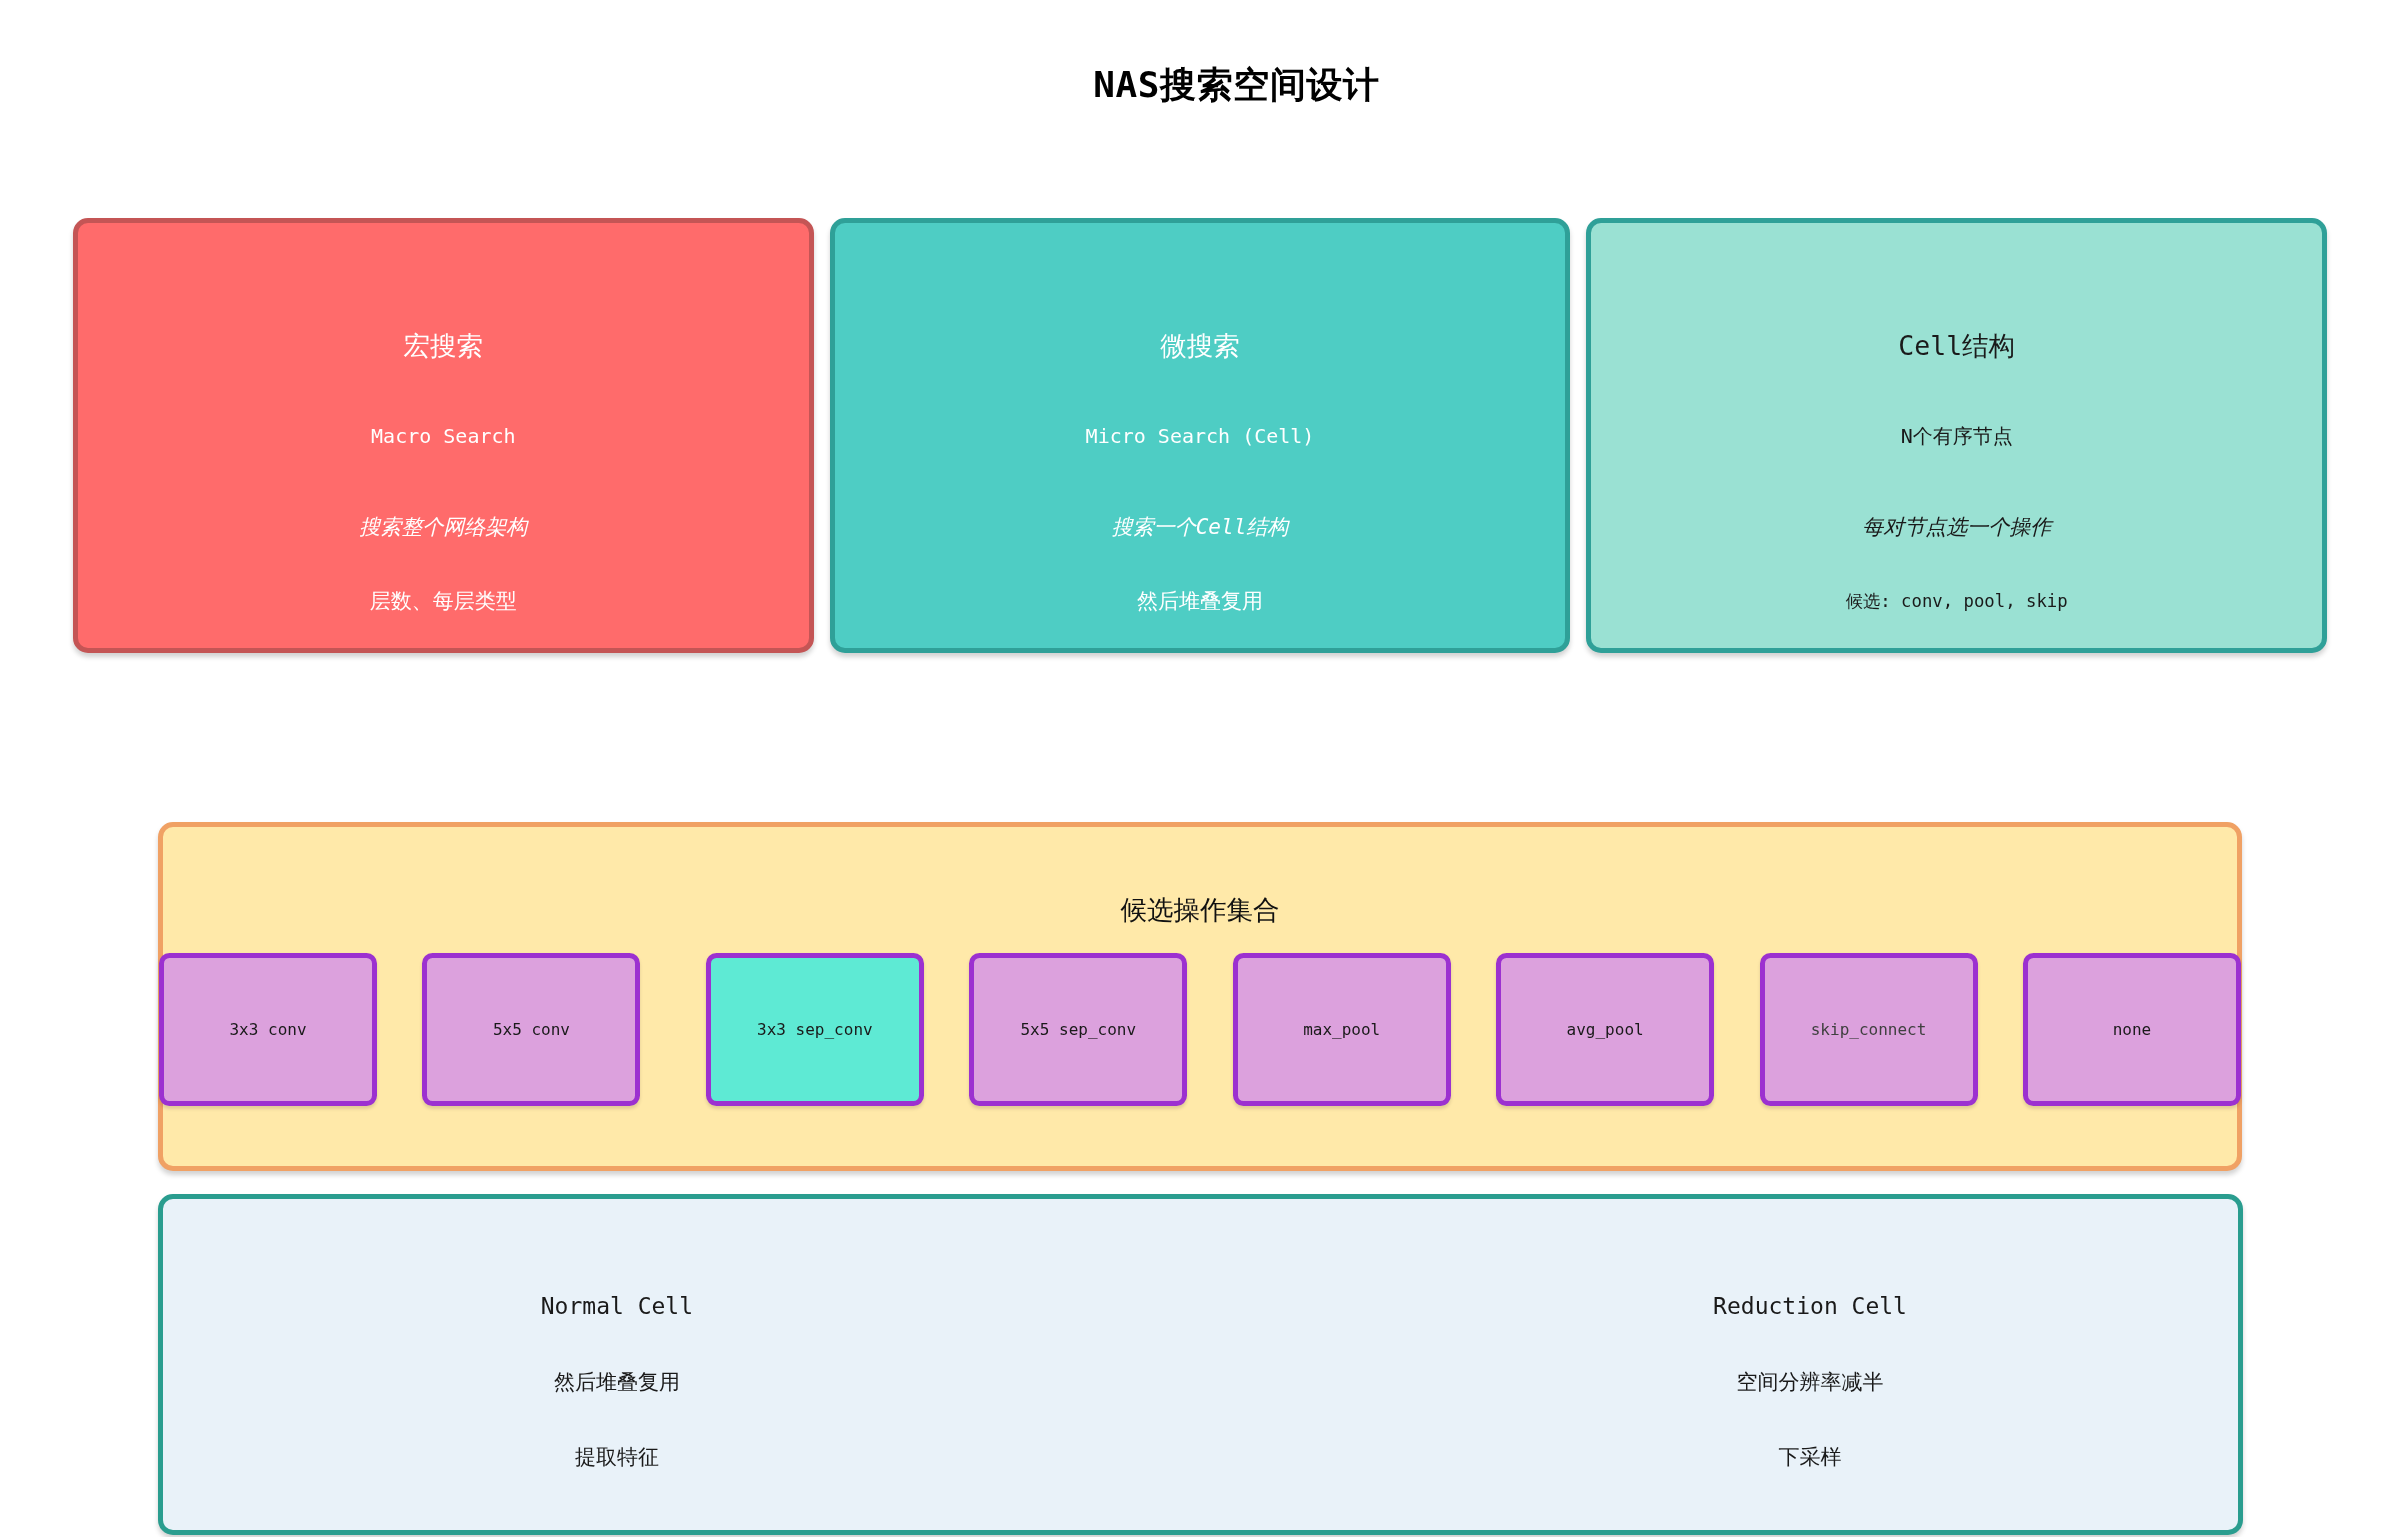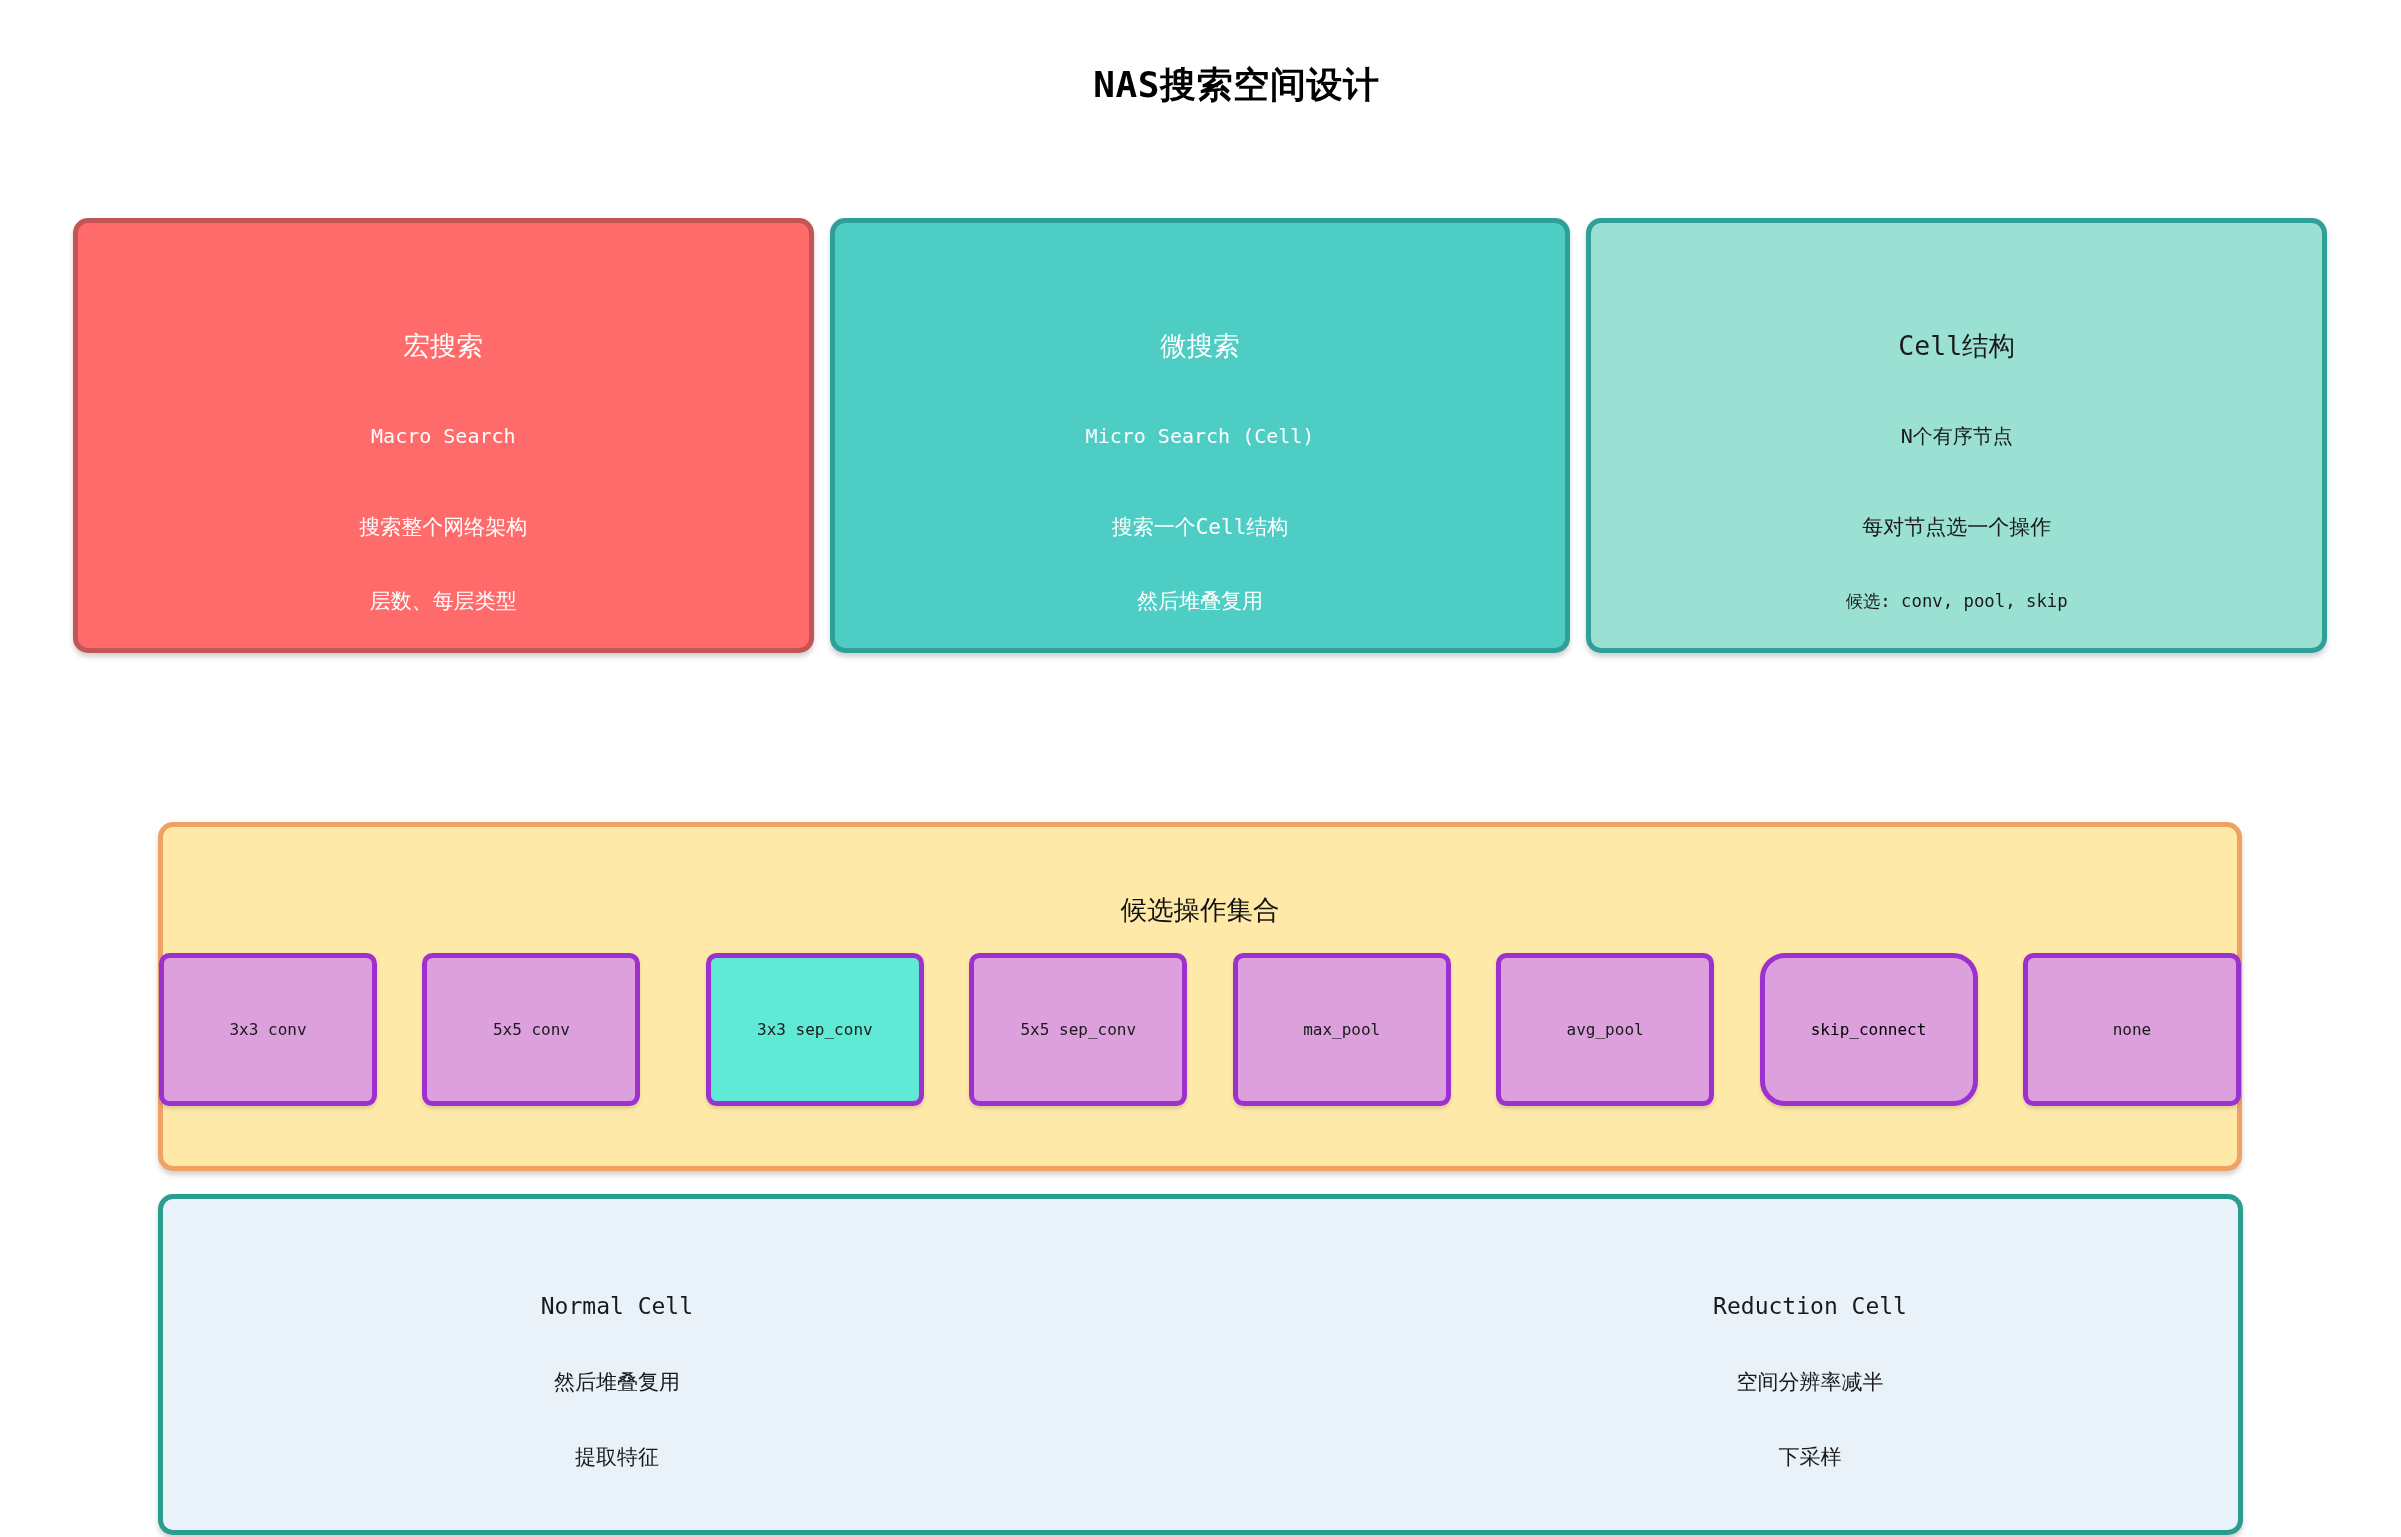--- a/index.html
+++ b/index.html
@@ -49,21 +49,21 @@
   .tb-line {
     position: absolute;
     left: 0;
     width: 100%;
     text-align: center;
     transform: translateY(-50%);
     white-space: nowrap;
   }
   .tb-title { top: 29%;   font-size: 26.5px; }
   .tb-sub   { top: 50%;   font-size: 20px; }
-  .tb-l1    { top: 71.5%; font-size: 21px; }
+  .tb-l1    { top: 71.5%; font-size: 21px; font-style: italic; }
   .tb-l2    { top: 89%;   font-size: 21px; }
   .small-last .tb-l2 { font-size: 17.3px; }
 
   
   .ops-panel {
     position: absolute;
     left: 158px;
     top: 822px;
     width: 2084px;
     height: 349px;
@@ -173,21 +173,21 @@
 
   <section class="ops-panel" style="background-color: rgb(255, 233, 169); border-color: rgb(240, 161, 100);">
     <div class="ops-title">候选操作集合</div>
     <div class="ops-row">
       <div class="op-box" style="background-color: rgb(220, 161, 221); border-color: rgb(156, 49, 208); color: rgb(26, 26, 26);">3x3 conv</div>
       <div class="op-box" style="background-color: rgb(220, 161, 221); border-color: rgb(156, 49, 208); color: rgb(26, 26, 26);">5x5 conv</div>
       <div class="op-box" style="background-color: #5eead4; border-color: rgb(156, 49, 208); color: rgb(26, 26, 26); margin-left: 20px;">3x3 sep_conv</div>
       <div class="op-box" style="background-color: rgb(220, 161, 221); border-color: rgb(156, 49, 208); color: rgb(26, 26, 26);">5x5 sep_conv</div>
       <div class="op-box" style="background-color: rgb(220, 161, 221); border-color: rgb(156, 49, 208); color: rgb(26, 26, 26);">max_pool</div>
       <div class="op-box" style="background-color: rgb(220, 161, 221); border-color: rgb(156, 49, 208); color: rgb(26, 26, 26);">avg_pool</div>
-      <div class="op-box" style="background-color: rgb(220, 161, 221); border-color: rgb(156, 49, 208); color: #000000; border-radius: 25px;">skip_connect</div>
+      <div class="op-box" style="background-color: rgb(220, 161, 221); border-color: rgb(156, 49, 208); color: #404040;">skip_connect</div>
       <div class="op-box" style="background-color: rgb(220, 161, 221); border-color: rgb(156, 49, 208); color: rgb(26, 26, 26);">none</div>
     </div>
   </section>
 
   <section class="cells-panel" style="background-color: rgb(233, 242, 249); border-color: rgb(42, 157, 143); color: rgb(26, 26, 26);">
     <div class="cell-col left">
       <div class="cc-line cc-title">Normal Cell</div>
       <div class="cc-line cc-l1">然后堆叠复用</div>
       <div class="cc-line cc-l2">提取特征</div>
     </div>

